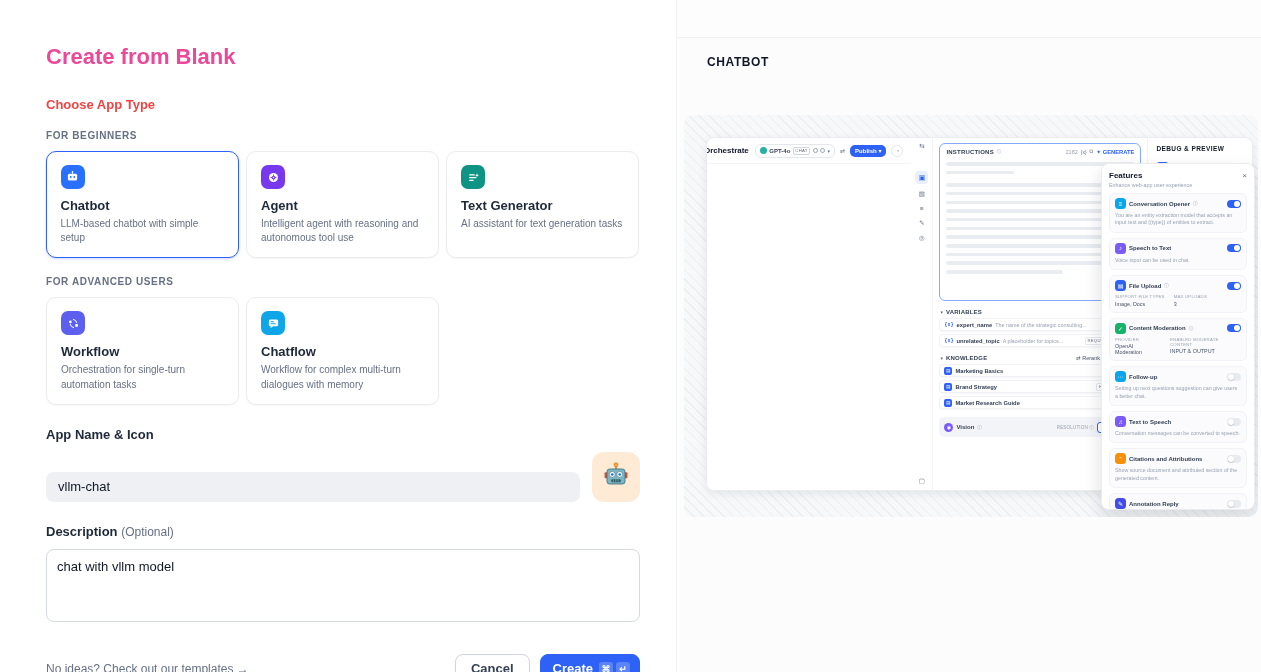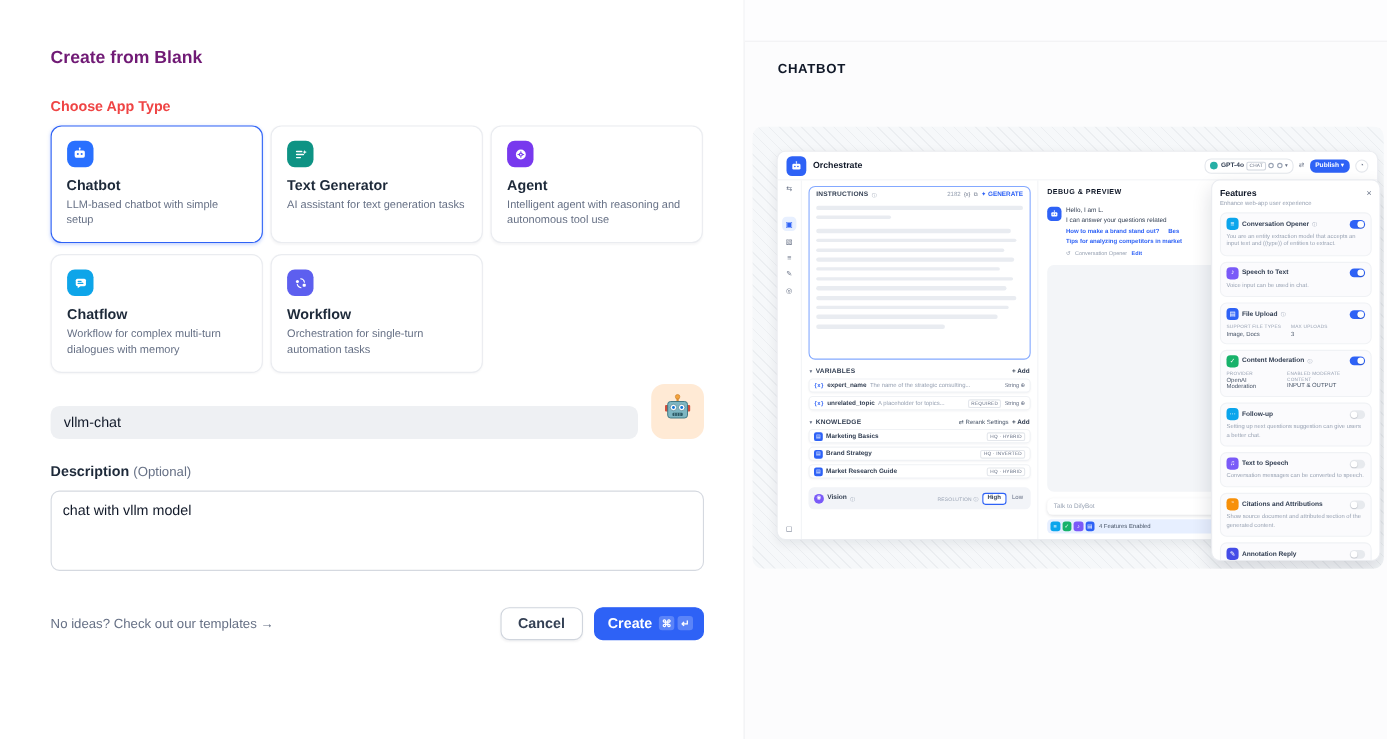--- a/index.html
+++ b/index.html
@@ -1,21 +1,21 @@
 <!DOCTYPE html>
 <html><head>
 <meta charset="utf-8">
 <style>
   * { margin:0; padding:0; box-sizing:border-box; }
   html,body { width:1261px; height:672px; overflow:hidden; background:#fff;
     font-family:"Liberation Sans","DejaVu Sans",sans-serif; color:#101828; }
 
   
   .left-pane { position:absolute; left:0; top:0; width:676px; height:672px; background:#fff; padding:44px 36px 0 46px; }
-  .modal-title { font-size:16px; font-weight:700; color:#701a75; }
+  .modal-title { font-size:22px; font-weight:700; color:#ec4899; }
   .choose-label { margin-top:27px; font-size:13px; font-weight:700; color:#ef4444; }
   .group-label { margin-top:18px; font-size:10px; font-weight:600; letter-spacing:.6px; color:#667085; }
   .card-row { display:flex; gap:7px; margin-top:10px; }
   .type-card { width:193px; min-height:101px; background:#fff; border:1px solid #eaecf0; border-radius:10px;
     padding:13px 14px 12px; cursor:pointer; box-shadow:0 1px 2px rgba(16,24,40,.04); }
   .type-card.selected { border:1.5px solid #2e62f6; box-shadow:0 1px 3px rgba(46,98,246,.25); padding:12.5px 13.5px 11.5px; }
   .type-icon { width:24px; height:24px; border-radius:7px; display:flex; align-items:center; justify-content:center; }
   .type-title { margin-top:9px; font-size:13px; font-weight:700; color:#1d2939; }
   .type-desc { margin-top:4px; font-size:10px; line-height:1.42; color:#667085; }
   .field-label { margin-top:22px; font-size:13px; font-weight:700; color:#1d2939; }
@@ -41,21 +41,21 @@
   .right-topstrip { height:38px; border-bottom:1px solid #f0f1f3; background:#fdfdfe; }
   .preview-heading { margin:17px 0 0 30px; font-size:12px; font-weight:700; letter-spacing:.6px; color:#101828; }
   .preview-desc { margin:7px 30px 0 30px; width:400px; font-size:12px; line-height:1.55; color:#475467; }
   .learn-more { color:#155eef; cursor:pointer; }
   .preview-box { position:absolute; left:7px; top:115px; width:574px; height:402px; border-radius:10px; overflow:hidden;
     background:#f6f8fa;
     background-image:repeating-linear-gradient(45deg, rgba(71,84,103,.06) 0 1px, transparent 1px 7px); }
 
   
   .mock-window { position:absolute; left:22px; top:22px; width:547px; height:354px; background:#fff; border:1px solid #eaecf0;
-    border-radius:8px; box-shadow:0 3px 10px rgba(16,24,40,.08); display:flex; flex-direction:column; overflow:hidden;justify-content:center; }
+    border-radius:8px; box-shadow:0 3px 10px rgba(16,24,40,.08); display:flex; flex-direction:row; overflow:hidden;justify-content:center; }
   .mw-header { height:26px; border-bottom:1px solid #f2f4f7; display:flex; align-items:center; padding:0 8px; gap:6px; flex:none; }
   .mw-appicon { width:18px; height:18px; border-radius:5px; background:#2e62f6; display:flex; align-items:center; justify-content:center; flex:none; }
   .mw-title { font-size:8px; font-weight:700; color:#101828; }
   .mw-right { margin-left:auto; display:flex; align-items:center; gap:5px; }
   .model-pill { display:flex; align-items:center; gap:2.5px; border:1px solid #e4e7ec; background:#fff; border-radius:6px; padding:2px 4px; }
   .model-dot { width:7px; height:7px; border-radius:50%; background:#27b0a6; }
   .model-name { font-size:6px; font-weight:700; color:#344054; }
   .model-badge { font-size:4.3px; color:#667085; border:1px solid #d0d5dd; border-radius:2px; padding:.5px 1.5px; letter-spacing:.2px; }
   .mini-dot { width:5px; height:5px; border-radius:50%; border:1px solid #98a2b3; }
   .tiny-glyph { font-size:5px; color:#667085; }
@@ -146,90 +146,93 @@
   .ff-label { font-size:4.3px; color:#98a2b3; letter-spacing:.2px; }
   .ff-value { margin-top:1.5px; font-size:5.4px; color:#475467; }
 </style>
 </head>
 <body>
 
 <div class="left-pane">
   <div class="modal-title">Create from Blank</div>
   <div class="choose-label">Choose App Type</div>
 
+  <div class="group-label">FOR BEGINNERS</div>
   <div class="card-row">
     <div class="type-card selected">
       <div class="type-icon" style="background: rgb(41, 112, 255);">
         <svg viewBox="0 0 24 24" width="15" height="15">
             <circle cx="12" cy="4.6" r="1.4" fill="#fff"></circle>
             <rect x="11.3" y="5.4" width="1.4" height="2.4" fill="#fff"></rect>
             <rect x="4.6" y="7.6" width="14.8" height="10.6" rx="2.4" fill="#fff"></rect>
             <circle cx="9.2" cy="12.7" r="1.5" fill="#2970ff"></circle>
             <circle cx="14.8" cy="12.7" r="1.5" fill="#2970ff"></circle>
           </svg>
       </div>
       <div class="type-title">Chatbot</div>
       <div class="type-desc">LLM-based chatbot with simple setup</div>
-    </div>
-    <div class="type-card">
-      <div class="type-icon" style="background: rgb(14, 147, 132);">
-        <svg viewBox="0 0 24 24" width="15" height="15">
-            <rect x="4.8" y="6.6" width="9.5" height="2" rx="1" fill="#fff"></rect>
-            <rect x="4.8" y="11" width="12" height="2" rx="1" fill="#fff"></rect>
-            <rect x="4.8" y="15.4" width="7.5" height="2" rx="1" fill="#fff"></rect>
-            <path d="M17.6 5.2l.9 2.3 2.3.9-2.3.9-.9 2.3-.9-2.3-2.3-.9 2.3-.9z" fill="#fff"></path>
-          </svg>
-      </div>
-      <div class="type-title">Text Generator</div>
-      <div class="type-desc">AI assistant for text generation tasks</div>
     </div>
     <div class="type-card">
       <div class="type-icon" style="background: rgb(120, 57, 238);">
         <svg viewBox="0 0 24 24" width="15" height="15">
             <circle cx="12" cy="12" r="7.2" fill="#fff"></circle>
             <rect x="11.3" y="7.2" width="1.4" height="2.4" fill="#7839ee"></rect>
             <rect x="11.3" y="14.4" width="1.4" height="2.4" fill="#7839ee"></rect>
             <rect x="7.2" y="11.3" width="2.4" height="1.4" fill="#7839ee"></rect>
             <rect x="14.4" y="11.3" width="2.4" height="1.4" fill="#7839ee"></rect>
             <circle cx="12" cy="12" r="3" fill="#7839ee"></circle>
             <circle cx="12" cy="12" r="1.3" fill="#fff"></circle>
           </svg>
       </div>
       <div class="type-title">Agent</div>
       <div class="type-desc">Intelligent agent with reasoning and autonomous tool use</div>
     </div>
+    <div class="type-card">
+      <div class="type-icon" style="background: rgb(14, 147, 132);">
+        <svg viewBox="0 0 24 24" width="15" height="15">
+            <rect x="4.8" y="6.6" width="9.5" height="2" rx="1" fill="#fff"></rect>
+            <rect x="4.8" y="11" width="12" height="2" rx="1" fill="#fff"></rect>
+            <rect x="4.8" y="15.4" width="7.5" height="2" rx="1" fill="#fff"></rect>
+            <path d="M17.6 5.2l.9 2.3 2.3.9-2.3.9-.9 2.3-.9-2.3-2.3-.9 2.3-.9z" fill="#fff"></path>
+          </svg>
+      </div>
+      <div class="type-title">Text Generator</div>
+      <div class="type-desc">AI assistant for text generation tasks</div>
+    </div>
   </div>
 
+  <div class="group-label">FOR ADVANCED USERS</div>
   <div class="card-row">
+    <div class="type-card">
+      <div class="type-icon" style="background: rgb(93, 95, 239);">
+        <svg viewBox="0 0 24 24" width="15" height="15">
+            <path d="M6.8 13.5a6 6 0 0 0 5.4 5" stroke="#fff" stroke-width="1.6" fill="none" stroke-linecap="round"></path>
+            <path d="M17.2 10.5a6 6 0 0 0-5.4-5" stroke="#fff" stroke-width="1.6" fill="none" stroke-linecap="round"></path>
+            <circle cx="7" cy="9.5" r="2.2" fill="#fff"></circle>
+            <rect x="14.6" y="12.6" width="4.6" height="4.6" rx="1.4" fill="#fff"></rect>
+          </svg>
+      </div>
+      <div class="type-title">Workflow</div>
+      <div class="type-desc">Orchestration for single-turn automation tasks</div>
+    </div>
     <div class="type-card">
       <div class="type-icon" style="background: rgb(14, 165, 233);">
         <svg viewBox="0 0 24 24" width="15" height="15">
             <rect x="4.6" y="5.4" width="14.8" height="10.8" rx="2.4" fill="#fff"></rect>
             <path d="M7.5 16v3.4l4-3.4z" fill="#fff"></path>
             <rect x="7.2" y="8.4" width="6" height="1.6" rx=".8" fill="#0ea5e9"></rect>
             <rect x="7.2" y="11.4" width="8.6" height="1.6" rx=".8" fill="#0ea5e9"></rect>
           </svg>
       </div>
       <div class="type-title">Chatflow</div>
       <div class="type-desc">Workflow for complex multi-turn dialogues with memory</div>
     </div>
-    <div class="type-card">
-      <div class="type-icon" style="background: rgb(93, 95, 239);">
-        <svg viewBox="0 0 24 24" width="15" height="15">
-            <path d="M6.8 13.5a6 6 0 0 0 5.4 5" stroke="#fff" stroke-width="1.6" fill="none" stroke-linecap="round"></path>
-            <path d="M17.2 10.5a6 6 0 0 0-5.4-5" stroke="#fff" stroke-width="1.6" fill="none" stroke-linecap="round"></path>
-            <circle cx="7" cy="9.5" r="2.2" fill="#fff"></circle>
-            <rect x="14.6" y="12.6" width="4.6" height="4.6" rx="1.4" fill="#fff"></rect>
-          </svg>
-      </div>
-      <div class="type-title">Workflow</div>
-      <div class="type-desc">Orchestration for single-turn automation tasks</div>
-    </div>
   </div>
 
+  <div class="field-label">App Name &amp; Icon</div>
   <div class="name-row">
     <input class="name-input" type="text" value="vllm-chat" style="">
     <div class="emoji-btn" style="background: rgb(255, 234, 213);">
       <span>
         <svg viewBox="0 0 32 32" width="30" height="30">
             <rect x="14.9" y="5.6" width="2.2" height="4.2" fill="#d9903f"></rect>
             <circle cx="16" cy="5" r="2.2" fill="#f3a33c" stroke="#c97b23" stroke-width=".6"></circle>
             <rect x="3.8" y="13" width="3.4" height="6.4" rx="1" fill="#cf4f3d"></rect>
             <rect x="24.8" y="13" width="3.4" height="6.4" rx="1" fill="#cf4f3d"></rect>
             <rect x="6.4" y="9.6" width="19.2" height="16" rx="2.8" fill="#7db6c2" stroke="#39727f" stroke-width=".9"></rect>

